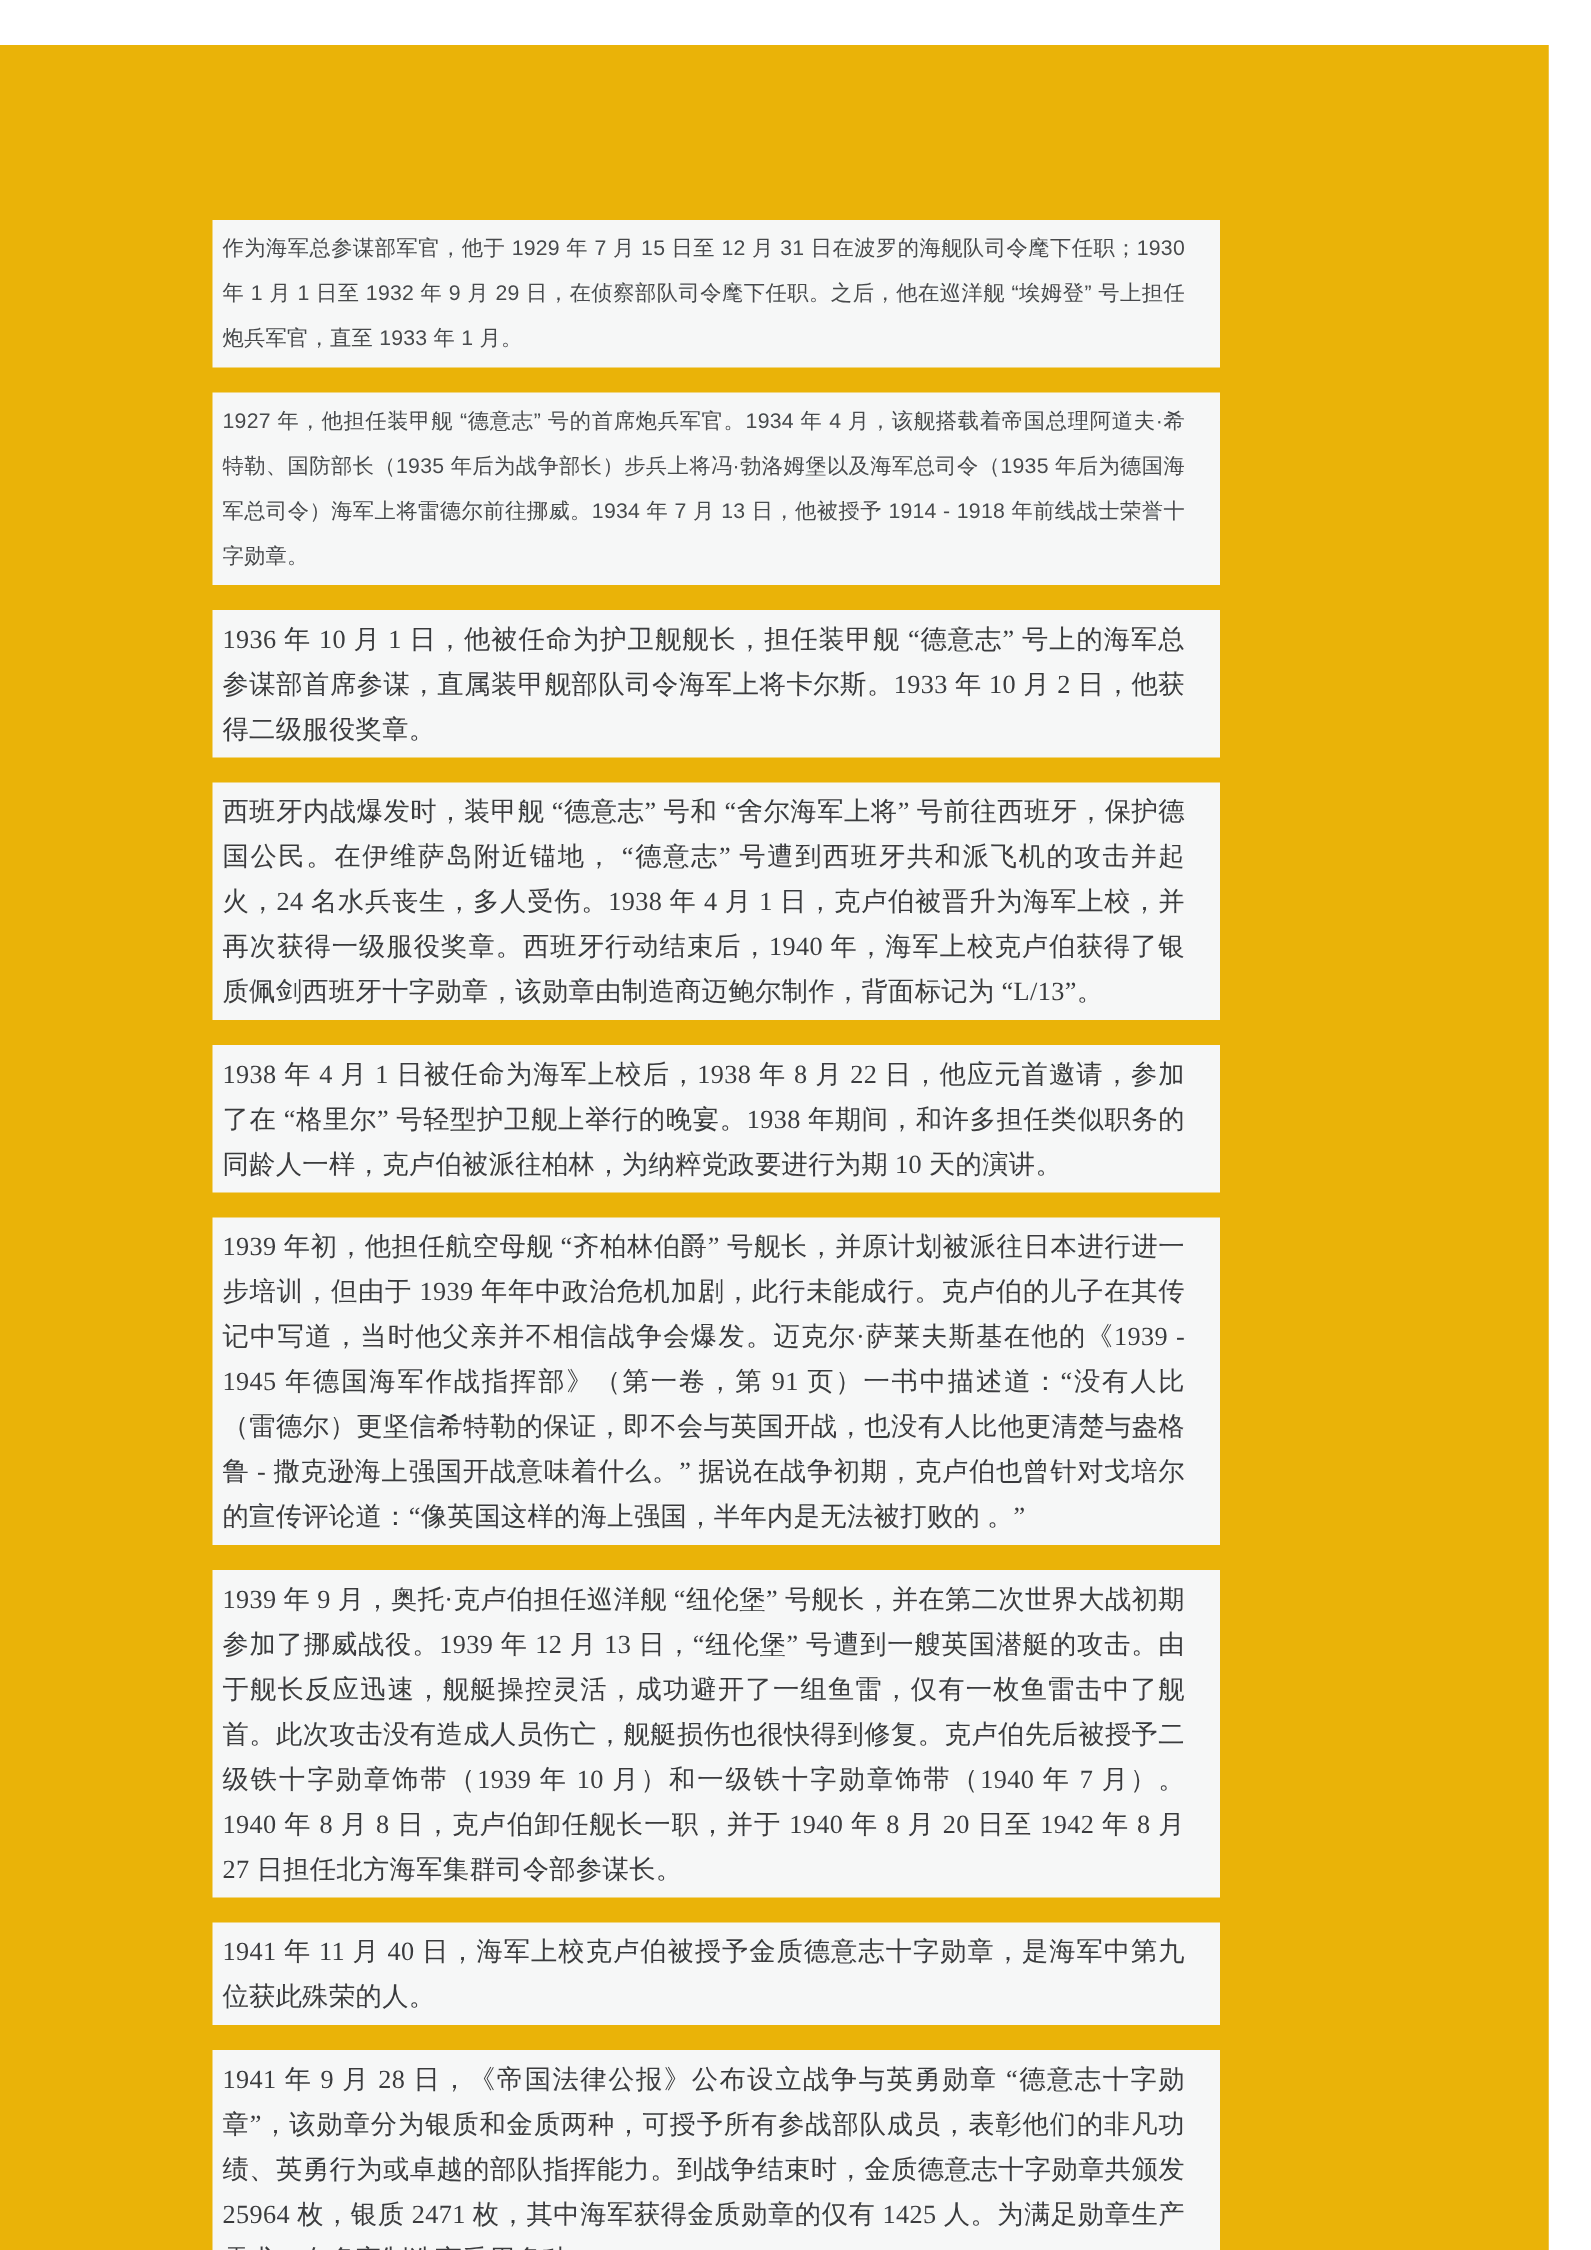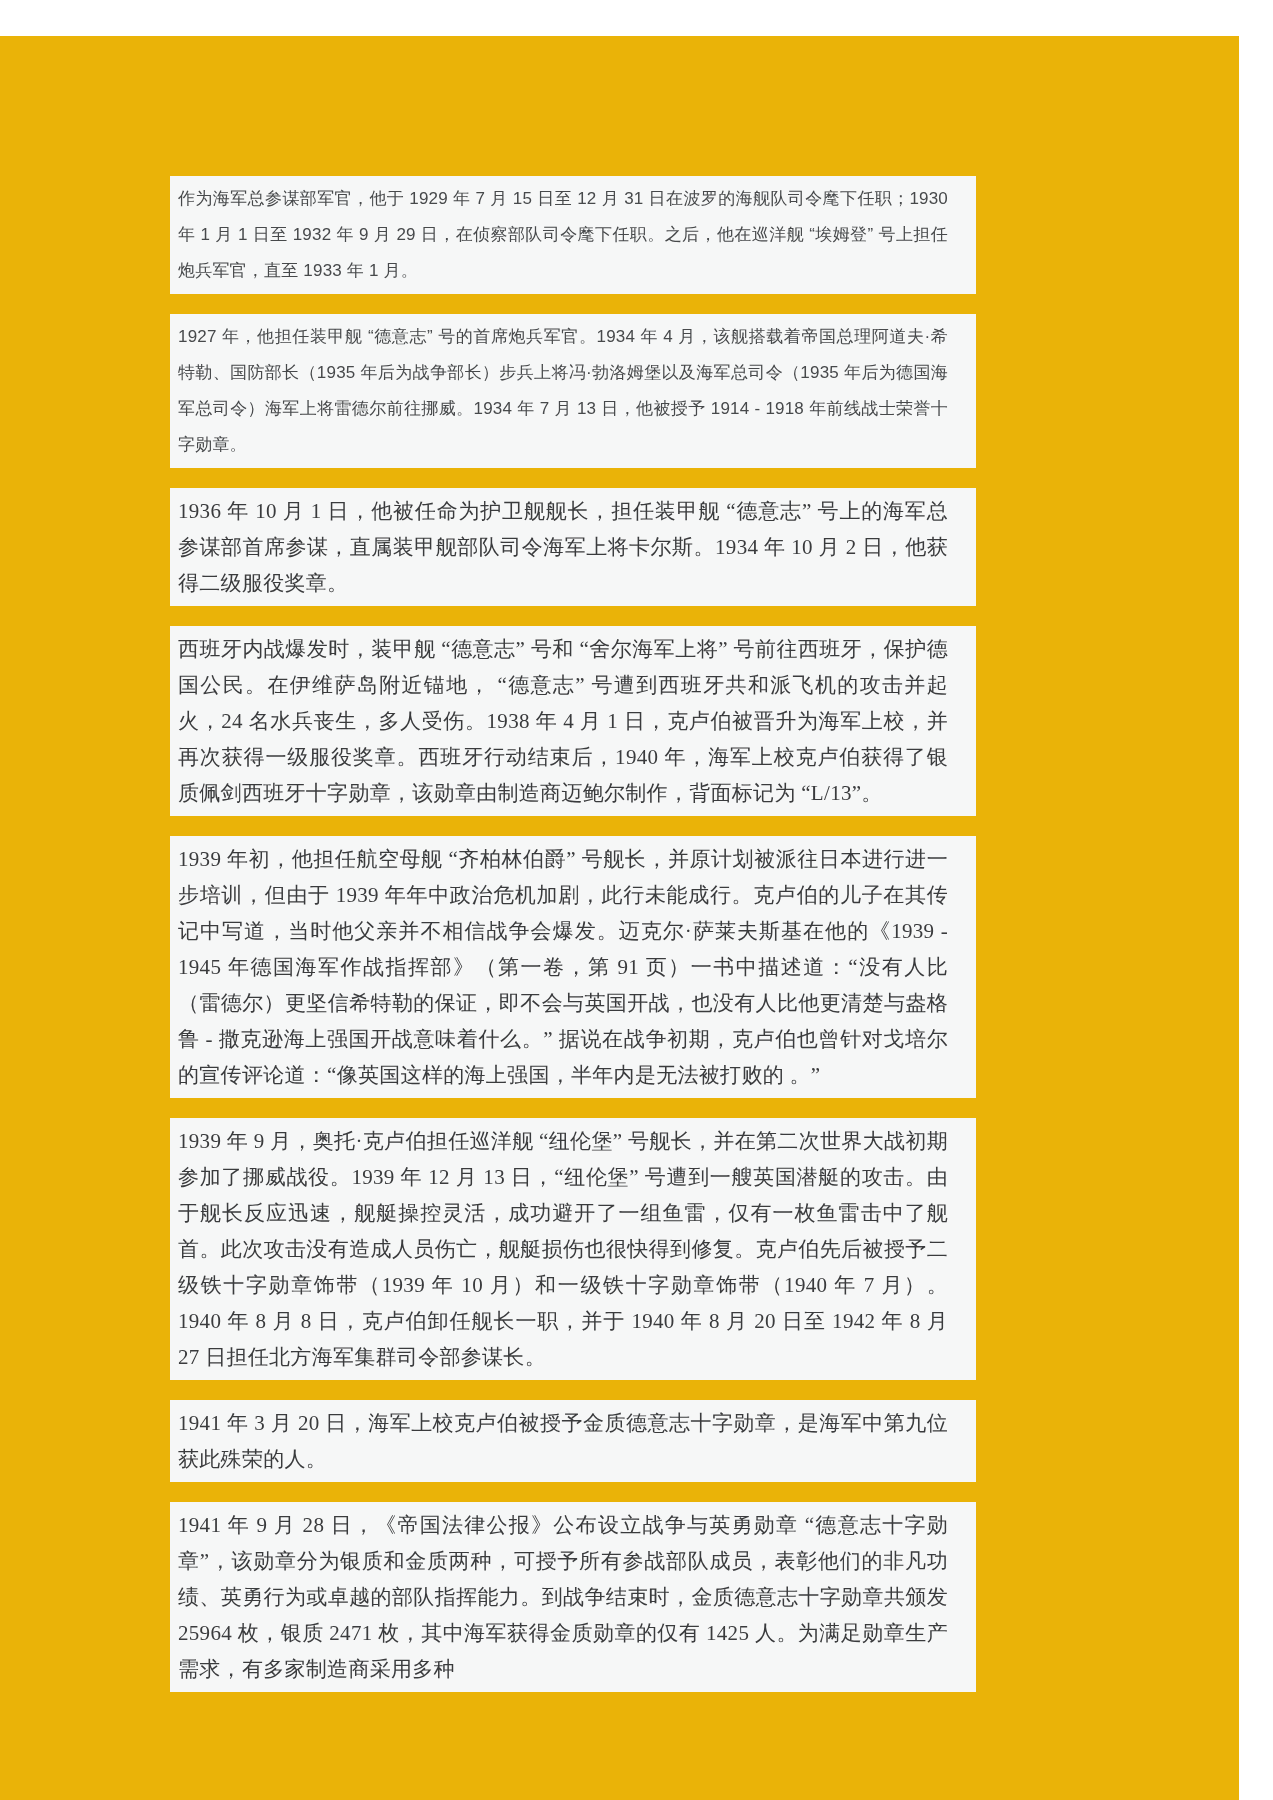--- a/index.html
+++ b/index.html
@@ -44,20 +44,21 @@
     letter-spacing: 0.3px;
   }
 </style>
 </head>
 <body>
 
 <div class="page">
   <div class="content">
     <p class="para para-sans">作为海军总参谋部军官，他于 1929 年 7 月 15 日至 12 月 31 日在波罗的海舰队司令麾下任职；1930 年 1 月 1 日至 1932 年 9 月 29 日，在侦察部队司令麾下任职。之后，他在巡洋舰 “埃姆登” 号上担任炮兵军官，直至 1933 年 1 月。</p>
     <p class="para para-sans">1927 年，他担任装甲舰 “德意志” 号的首席炮兵军官。1934 年 4 月，该舰搭载着帝国总理阿道夫·希特勒、国防部长（1935 年后为战争部长）步兵上将冯·勃洛姆堡以及海军总司令（1935 年后为德国海军总司令）海军上将雷德尔前往挪威。1934 年 7 月 13 日，他被授予 1914 - 1918 年前线战士荣誉十字勋章。</p>
-    <p class="para para-serif">1936 年 10 月 1 日，他被任命为护卫舰舰长，担任装甲舰 “德意志” 号上的海军总参谋部首席参谋，直属装甲舰部队司令海军上将卡尔斯。1934 年 10 月 2 日，他获得二级服役奖章。</p>
+    <p class="para para-serif">1936 年 10 月 1 日，他被任命为护卫舰舰长，担任装甲舰 “德意志” 号上的海军总参谋部首席参谋，直属装甲舰部队司令海军上将卡尔斯。1933 年 10 月 2 日，他获得二级服役奖章。</p>
     <p class="para para-serif">西班牙内战爆发时，装甲舰 “德意志” 号和 “舍尔海军上将” 号前往西班牙，保护德国公民。在伊维萨岛附近锚地， “德意志” 号遭到西班牙共和派飞机的攻击并起火，24 名水兵丧生，多人受伤。1938 年 4 月 1 日，克卢伯被晋升为海军上校，并再次获得一级服役奖章。西班牙行动结束后，1940 年，海军上校克卢伯获得了银质佩剑西班牙十字勋章，该勋章由制造商迈鲍尔制作，背面标记为 “L/13”。</p>
+    <p class="para para-serif">1938 年 4 月 1 日被任命为海军上校后，1938 年 8 月 22 日，他应元首邀请，参加了在 “格里尔” 号轻型护卫舰上举行的晚宴。1938 年期间，和许多担任类似职务的同龄人一样，克卢伯被派往柏林，为纳粹党政要进行为期 10 天的演讲。</p>
     <p class="para para-serif">1939 年初，他担任航空母舰 “齐柏林伯爵” 号舰长，并原计划被派往日本进行进一步培训，但由于 1939 年年中政治危机加剧，此行未能成行。克卢伯的儿子在其传记中写道，当时他父亲并不相信战争会爆发。迈克尔·萨莱夫斯基在他的《1939 - 1945 年德国海军作战指挥部》（第一卷，第 91 页）一书中描述道：“没有人比（雷德尔）更坚信希特勒的保证，即不会与英国开战，也没有人比他更清楚与盎格鲁 - 撒克逊海上强国开战意味着什么。”  据说在战争初期，克卢伯也曾针对戈培尔的宣传评论道：“像英国这样的海上强国，半年内是无法被打败的 。”</p>
     <p class="para para-serif">1939 年 9 月，奥托·克卢伯担任巡洋舰 “纽伦堡” 号舰长，并在第二次世界大战初期参加了挪威战役。1939 年 12 月 13 日，“纽伦堡” 号遭到一艘英国潜艇的攻击。由于舰长反应迅速，舰艇操控灵活，成功避开了一组鱼雷，仅有一枚鱼雷击中了舰首。此次攻击没有造成人员伤亡，舰艇损伤也很快得到修复。克卢伯先后被授予二级铁十字勋章饰带（1939 年 10 月）和一级铁十字勋章饰带（1940 年 7 月）。1940 年 8 月 8 日，克卢伯卸任舰长一职，并于 1940 年 8 月 20 日至 1942 年 8 月 27 日担任北方海军集群司令部参谋长。</p>
-    <p class="para para-serif">1941 年 3 月 20 日，海军上校克卢伯被授予金质德意志十字勋章，是海军中第九位获此殊荣的人。</p>
+    <p class="para para-serif">1941 年 11 月 40 日，海军上校克卢伯被授予金质德意志十字勋章，是海军中第九位获此殊荣的人。</p>
     <p class="para para-serif">1941 年 9 月 28 日，《帝国法律公报》公布设立战争与英勇勋章 “德意志十字勋章”，该勋章分为银质和金质两种，可授予所有参战部队成员，表彰他们的非凡功绩、英勇行为或卓越的部队指挥能力。到战争结束时，金质德意志十字勋章共颁发 25964 枚，银质 2471 枚，其中海军获得金质勋章的仅有 1425 人。为满足勋章生产需求，有多家制造商采用多种</p>
   </div>
 </div>
 
 </body></html>

